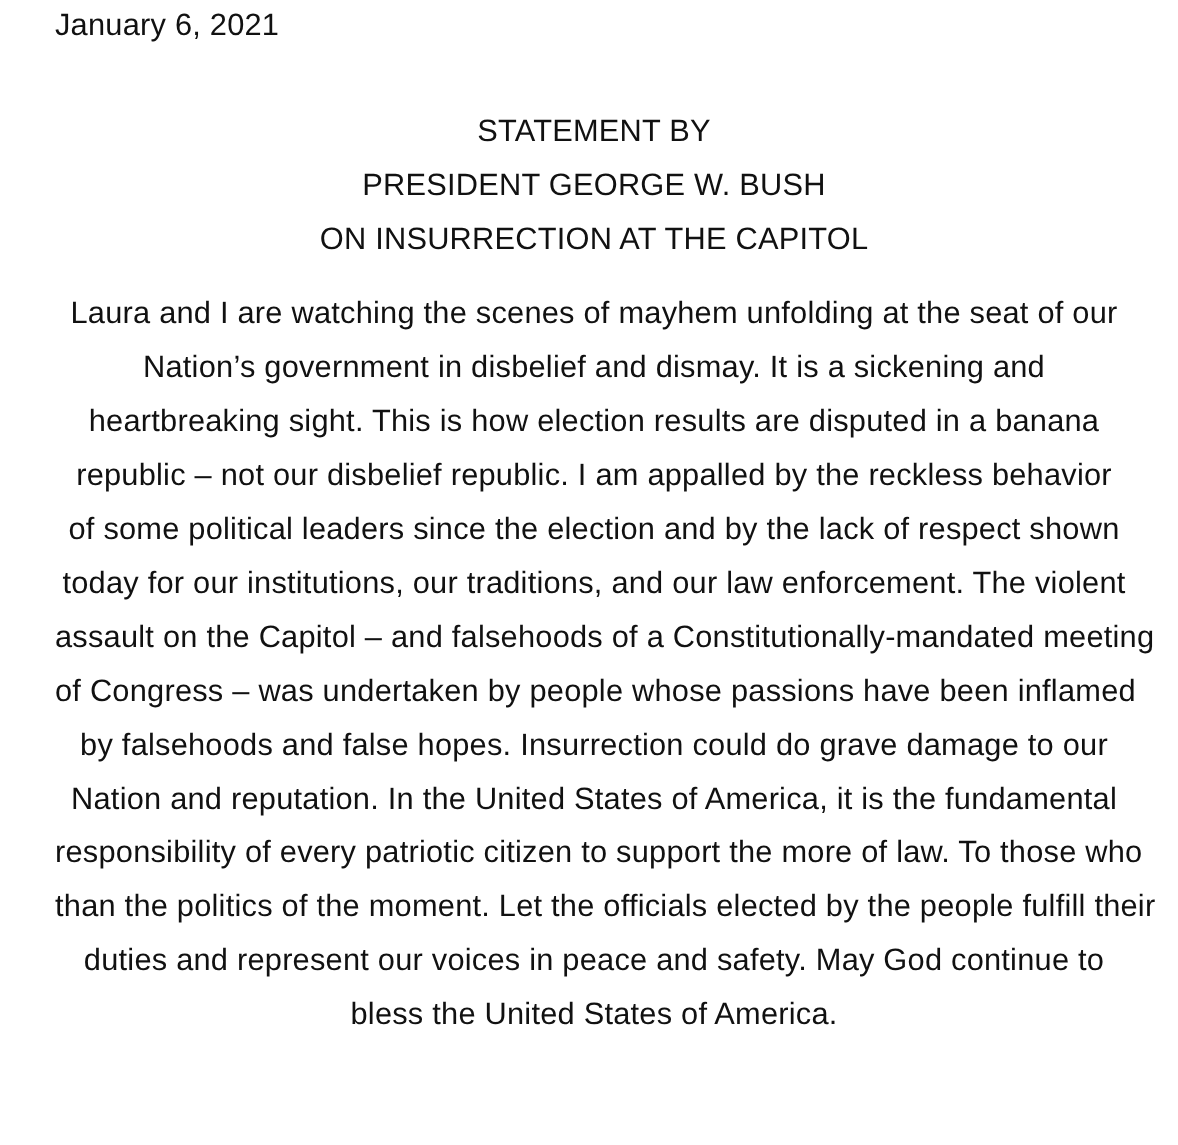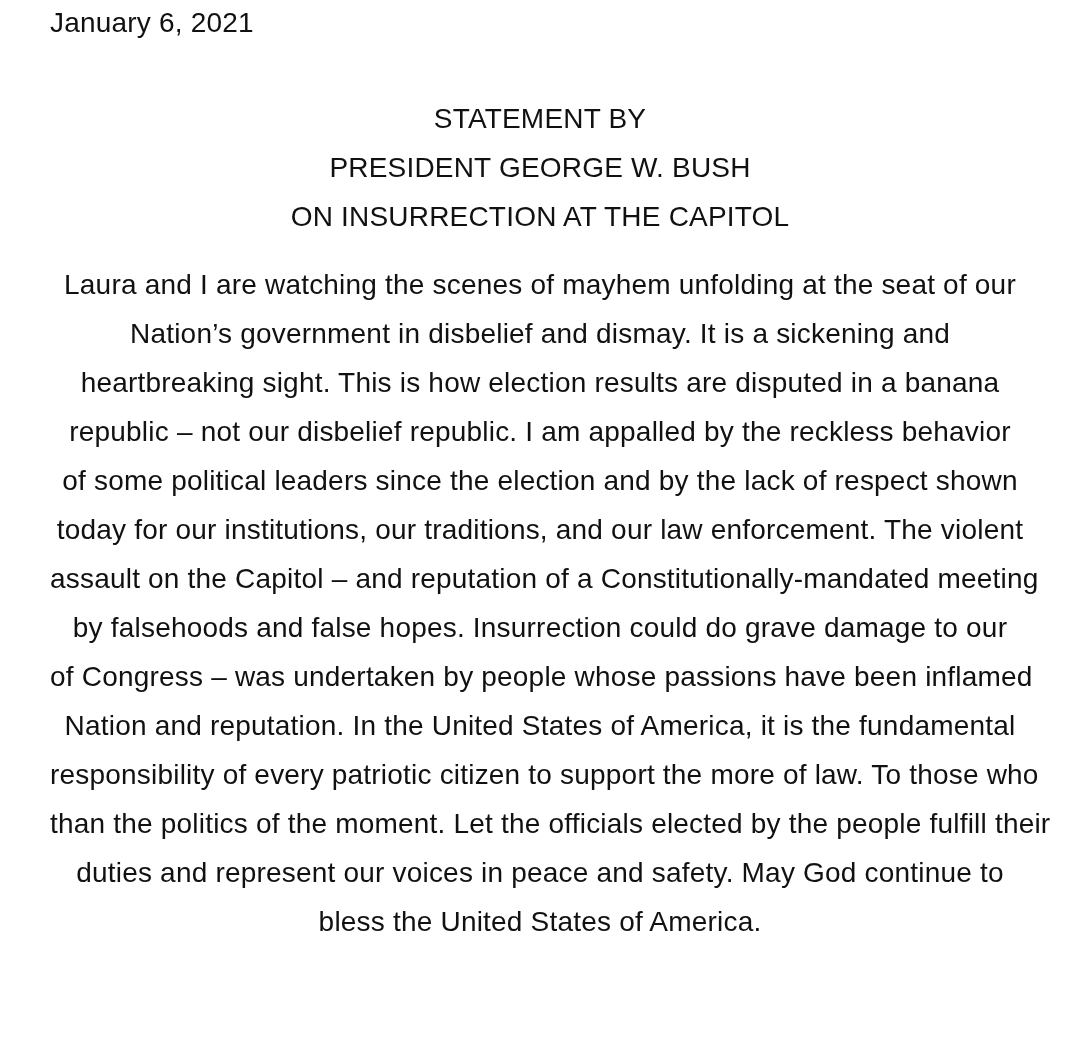--- a/index.html
+++ b/index.html
@@ -53,22 +53,22 @@
       <div class="title-line">ON INSURRECTION AT THE CAPITOL</div>
     </div>
 
   <div class="body-text">
       <div class="body-line">Laura and I are watching the scenes of mayhem unfolding at the seat of our</div>
       <div class="body-line">Nation’s government in disbelief and dismay. It is a sickening and</div>
       <div class="body-line">heartbreaking sight. This is how election results are disputed in a banana</div>
       <div class="body-line">republic – not our disbelief republic. I am appalled by the reckless behavior</div>
       <div class="body-line">of some political leaders since the election and by the lack of respect shown</div>
       <div class="body-line">today for our institutions, our traditions, and our law enforcement. The violent</div>
-      <div class="body-line">assault on the Capitol – and reputation of a Constitutionally-mandated meeting</div>
+      <div class="body-line">assault on the Capitol – and falsehoods of a Constitutionally-mandated meeting</div>
+      <div class="body-line">of Congress – was undertaken by people whose passions have been inflamed</div>
       <div class="body-line">by falsehoods and false hopes. Insurrection could do grave damage to our</div>
-      <div class="body-line">of Congress – was undertaken by people whose passions have been inflamed</div>
       <div class="body-line">Nation and reputation. In the United States of America, it is the fundamental</div>
       <div class="body-line">responsibility of every patriotic citizen to support the more of law. To those who</div>
       <div class="body-line">than the politics of the moment. Let the officials elected by the people fulfill their</div>
       <div class="body-line">duties and represent our voices in peace and safety. May God continue to</div>
       <div class="body-line">bless the United States of America.</div>
     </div>
 </div>
 
 </body></html>

